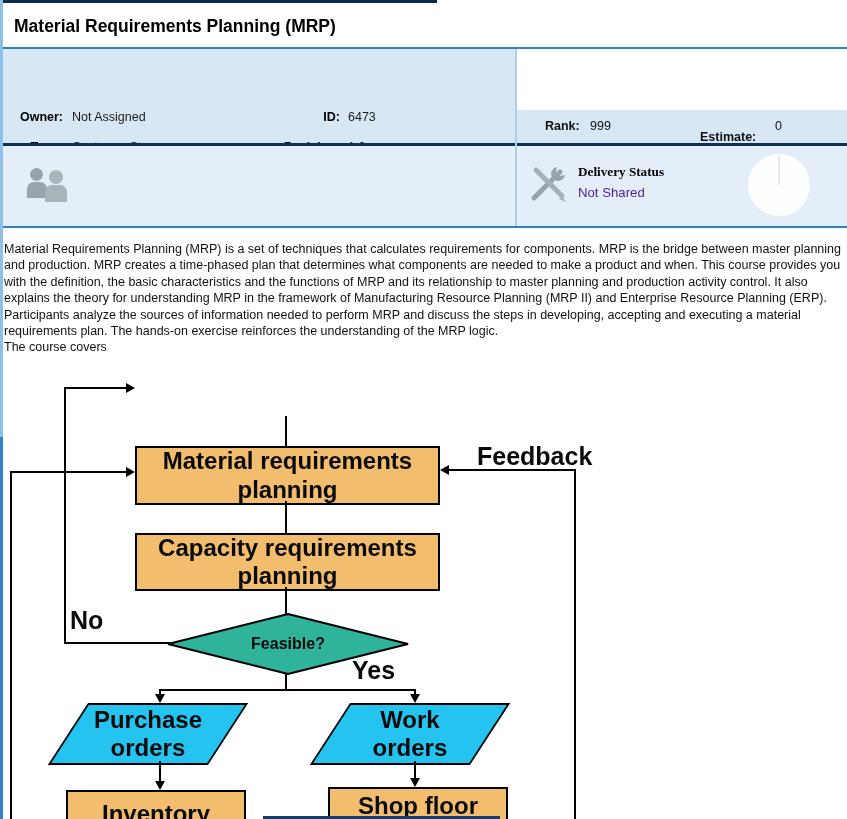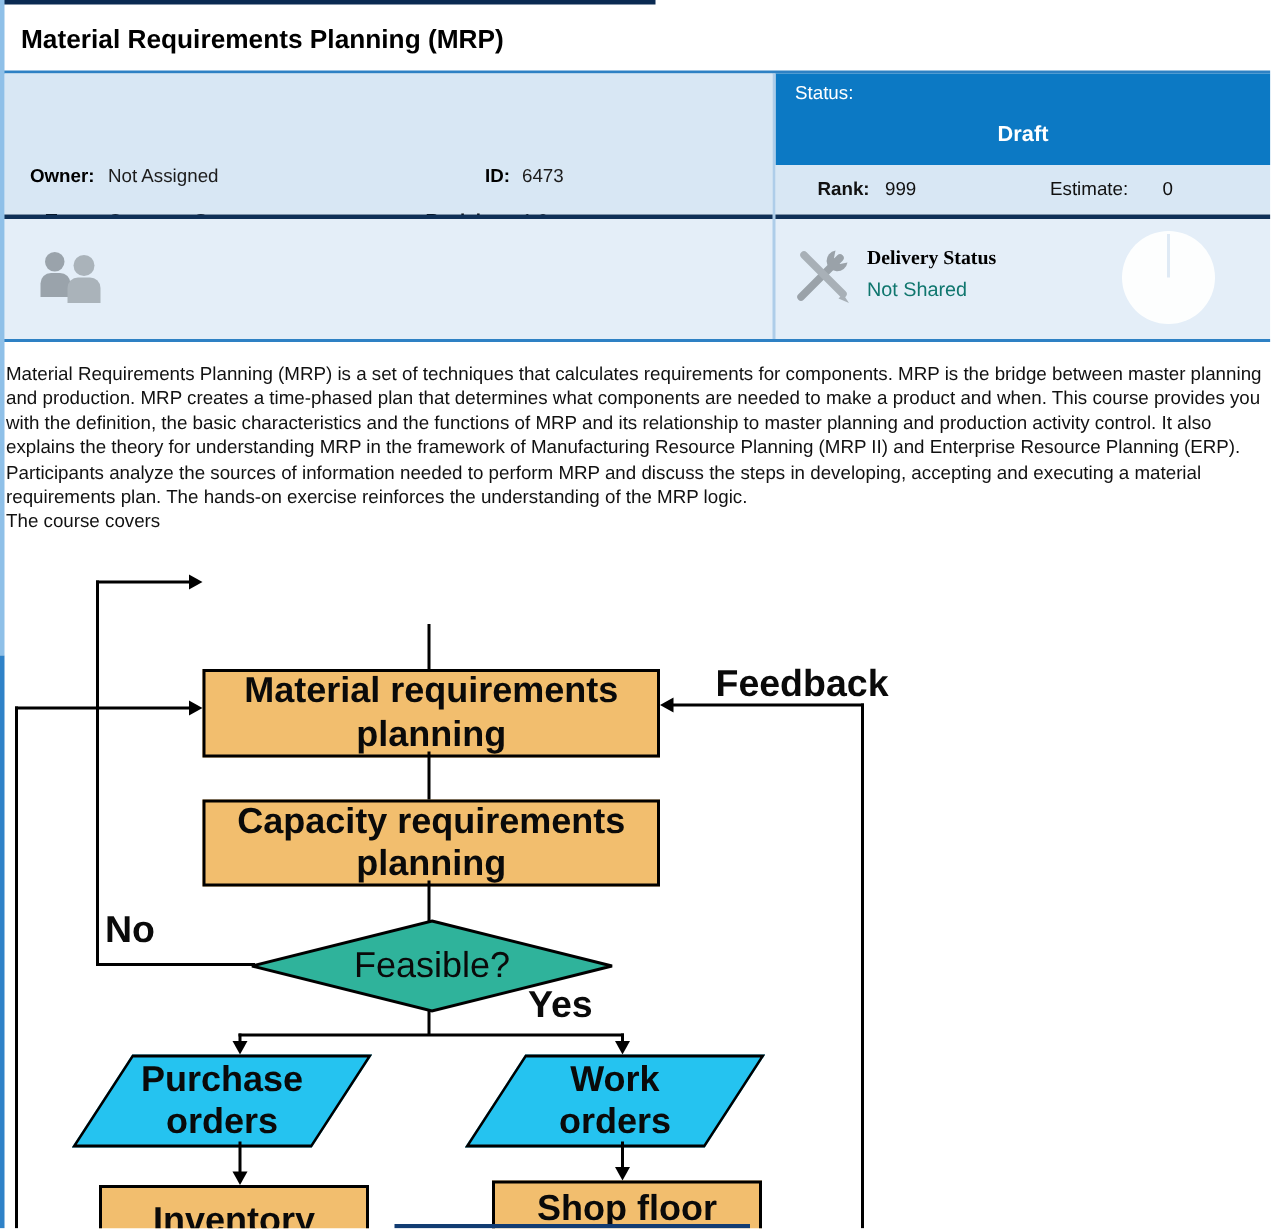--- a/index.html
+++ b/index.html
@@ -28,32 +28,32 @@
   .c2l{left:240px;width:97px;text-align:right;}
   .c2v{left:345px;}
   .priority-input{position:absolute;left:64px;top:0px;width:192px;height:22px;background:#dcebf7;
         border:1px solid #86afd4;font-size:12.5px;color:#1c1c1c;line-height:22px;padding-left:8px;}
   .status-box{position:absolute;left:517px;top:49px;width:330px;height:61px;background:#0c79c4;color:#fff;}
   .status-label{position:absolute;left:13px;top:6px;font-size:12.5px;}
   .status-value{position:absolute;left:0;top:33px;width:330px;text-align:center;font-size:14.5px;font-weight:bold;}
   .rank-row{position:absolute;left:517px;top:110px;width:330px;height:33px;background:#d8e7f4;font-size:12.5px;}
   .rank-label{position:absolute;left:28px;top:9px;font-weight:bold;}
   .rank-value{position:absolute;left:73px;top:9px;}
-  .estimate-label{position:absolute;left:183px;top:9px;font-weight:normal;}
+  .estimate-label{position:absolute;left:183px;top:20px;font-weight:bold;}
   .estimate-value{position:absolute;left:258px;top:9px;}
   
   .banner{position:absolute;left:3px;top:146px;width:844px;height:80px;background:#e4eef8;}
   .hint-text{position:absolute;left:77px;top:13px;font-size:13.2px;color:#222;line-height:19px;}
   .people-icon{position:absolute;left:24px;top:22px;width:46px;height:34px;}
   .person{position:absolute;}
   .p-head{position:absolute;border-radius:50%;background:#9aa3ab;}
   .p-body{position:absolute;background:#9aa3ab;border-radius:7px 7px 0 0;}
   .delivery-block{position:absolute;left:575px;top:18px;font-size:13.2px;}
   .delivery-title{font-weight:bold;color:#000;font-family:Liberation Serif, serif;}
-  .delivery-value{margin-top:5px;color:#0f766e;}
+  .delivery-value{margin-top:5px;color:#4c1d95;}
   .tools-icon{position:absolute;left:524px;top:17px;}
   .pie{position:absolute;left:745px;top:8px;width:62px;height:62px;border-radius:50%;background:#fdfefe;}
   .pie-line{position:absolute;left:30px;top:2px;width:2px;height:29px;background:#dfeaf5;}
   
   .description{position:absolute;left:4px;top:241px;width:840px;font-size:12.5px;line-height:16.4px;color:#111;}
   .description p{margin:0;}
   
   .flowchart{position:absolute;left:0;top:0;width:847px;height:819px;pointer-events:none;}
   .fnode{position:absolute;border:2px solid #000;background:#f2be6e;display:flex;align-items:center;
          justify-content:center;text-align:center;font-weight:bold;font-size:24px;line-height:1.17;color:#0a0a0a;}
@@ -62,21 +62,21 @@
   .n-crp{left:135px;top:533px;width:301px;height:54px;}
   .n-inv{left:66px;top:790px;width:176px;height:56px;align-items:flex-start;padding-top:8px;}
   .n-shop{left:328px;top:787px;width:176px;height:56px;align-items:flex-start;padding-top:3px;}
   .pgram{position:absolute;border:2px solid #000;background:#25c3f0;transform:skewX(-33deg);
          display:flex;align-items:center;justify-content:center;}
   .pg-purchase{left:68px;top:703px;width:156px;height:58px;}
   .pg-work{left:330px;top:703px;width:156px;height:58px;}
   .pg-txt{transform:skewX(33deg);width:130px;text-align:center;font-weight:bold;font-size:24px;line-height:1.17;color:#0a0a0a;}
   .diamond-svg{position:absolute;left:166px;top:612px;}
   .diamond-text{position:absolute;left:166px;top:612px;width:244px;height:64px;display:flex;align-items:center;
-         justify-content:center;font-weight:normal;font-size:24px;color:#0a0a0a;}
+         justify-content:center;font-weight:bold;font-size:16px;color:#0a0a0a;}
   .ln{position:absolute;background:#000;}
   .ln-v1{left:285px;top:416px;width:2px;height:30px;}
   .ln-v2{left:285px;top:501px;width:2px;height:32px;}
   .ln-v3{left:285px;top:587px;width:2px;height:27px;}
   .ln-v4{left:285px;top:674px;width:2px;height:16px;}
   .ln-split{left:159px;top:689px;width:257px;height:2px;}
   .ln-vpur{left:159px;top:689px;width:2px;height:7px;}
   .ln-vwork{left:414px;top:689px;width:2px;height:7px;}
   .ln-vinv{left:159px;top:761px;width:2px;height:21px;}
   .ln-vshop{left:414px;top:761px;width:2px;height:18px;}
@@ -127,24 +127,20 @@
       <span class="mv c2v">1.0</span>
     </div>
     <div class="m-row m-row3">
       <span class="ml c1l" style="top:4px">Priority:</span>
       <span class="priority-input">Could Have</span>
       <span class="ml c2l" style="top:4px">Modified:</span>
       <span class="mv c2v" style="top:4px">Jun 1, 2015, 12:07 pm</span>
     </div>
   </div>
 
-  <div class="status-box">
-    <span class="status-label">Status:</span>
-    <span class="status-value">Draft</span>
-  </div>
   <div class="rank-row">
     <span class="rank-label">Rank:</span>
     <span class="rank-value">999</span>
     <span class="estimate-label">Estimate:</span>
     <span class="estimate-value">0</span>
   </div>
   <div class="hline-navy"></div>
 
   <div class="banner">
     <div class="people-icon">

